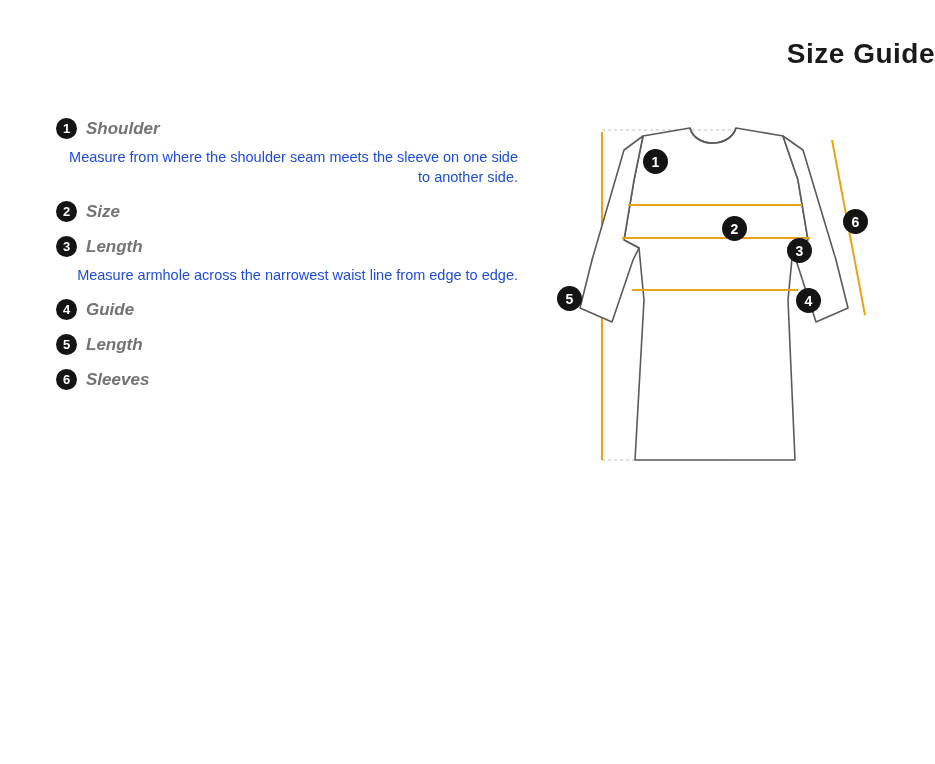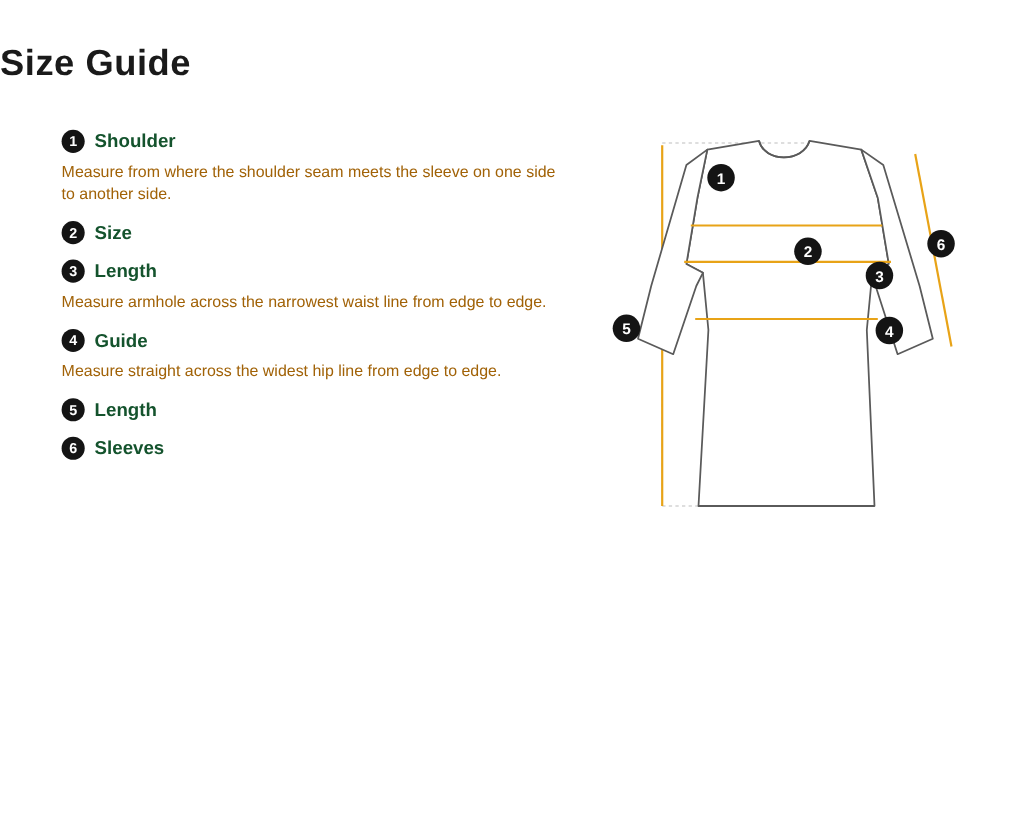--- a/index.html
+++ b/index.html
@@ -18,22 +18,22 @@
   .page {
     position: relative;
     width: 935px;
     height: 764px;
   }
   .title {
     position: absolute;
     top: 38px;
     left: 0;
     width: 935px;
-    text-align: left;
-    font-size: 33px;
+    text-align: right;
+    font-size: 28px;
     font-weight: bold;
     color: #1a1a1a;
     letter-spacing: 0.5px;
   }
   .left-col {
     position: absolute;
     left: 56px;
     top: 118px;
     width: 470px;
   }
@@ -56,28 +56,30 @@
     background: #141414;
     color: #ffffff;
     font-size: 13px;
     font-weight: bold;
     flex: 0 0 auto;
     line-height: 1;
   }
   .entry-title {
     font-size: 17px;
     font-weight: bold;
-    color: #14532d;
+    color: #737373;
+    font-style: italic;
   }
   .entry-desc {
     font-size: 14.5px;
     line-height: 1.38;
-    color: #a16207;
+    color: #1d4ed8;
     margin: 0 0 6px 0;
     max-width: 462px;
+    text-align: right;
   }
   .diagram {
     position: absolute;
     left: 540px;
     top: 110px;
     width: 360px;
     height: 380px;
   }
   .diagram svg {
     display: block;
@@ -127,21 +129,20 @@
         <span class="entry-title">Length</span>
       </div>
       <p class="entry-desc">Measure armhole across the narrowest waist line from edge to edge.</p>
     </div>
 
     <div class="entry">
       <div class="entry-head">
         <span class="badge">4</span>
         <span class="entry-title">Guide</span>
       </div>
-      <p class="entry-desc">Measure straight across the widest hip line from edge to edge.</p>
     </div>
 
     <div class="entry">
       <div class="entry-head">
         <span class="badge">5</span>
         <span class="entry-title">Length</span>
       </div>
     </div>
 
     <div class="entry">

